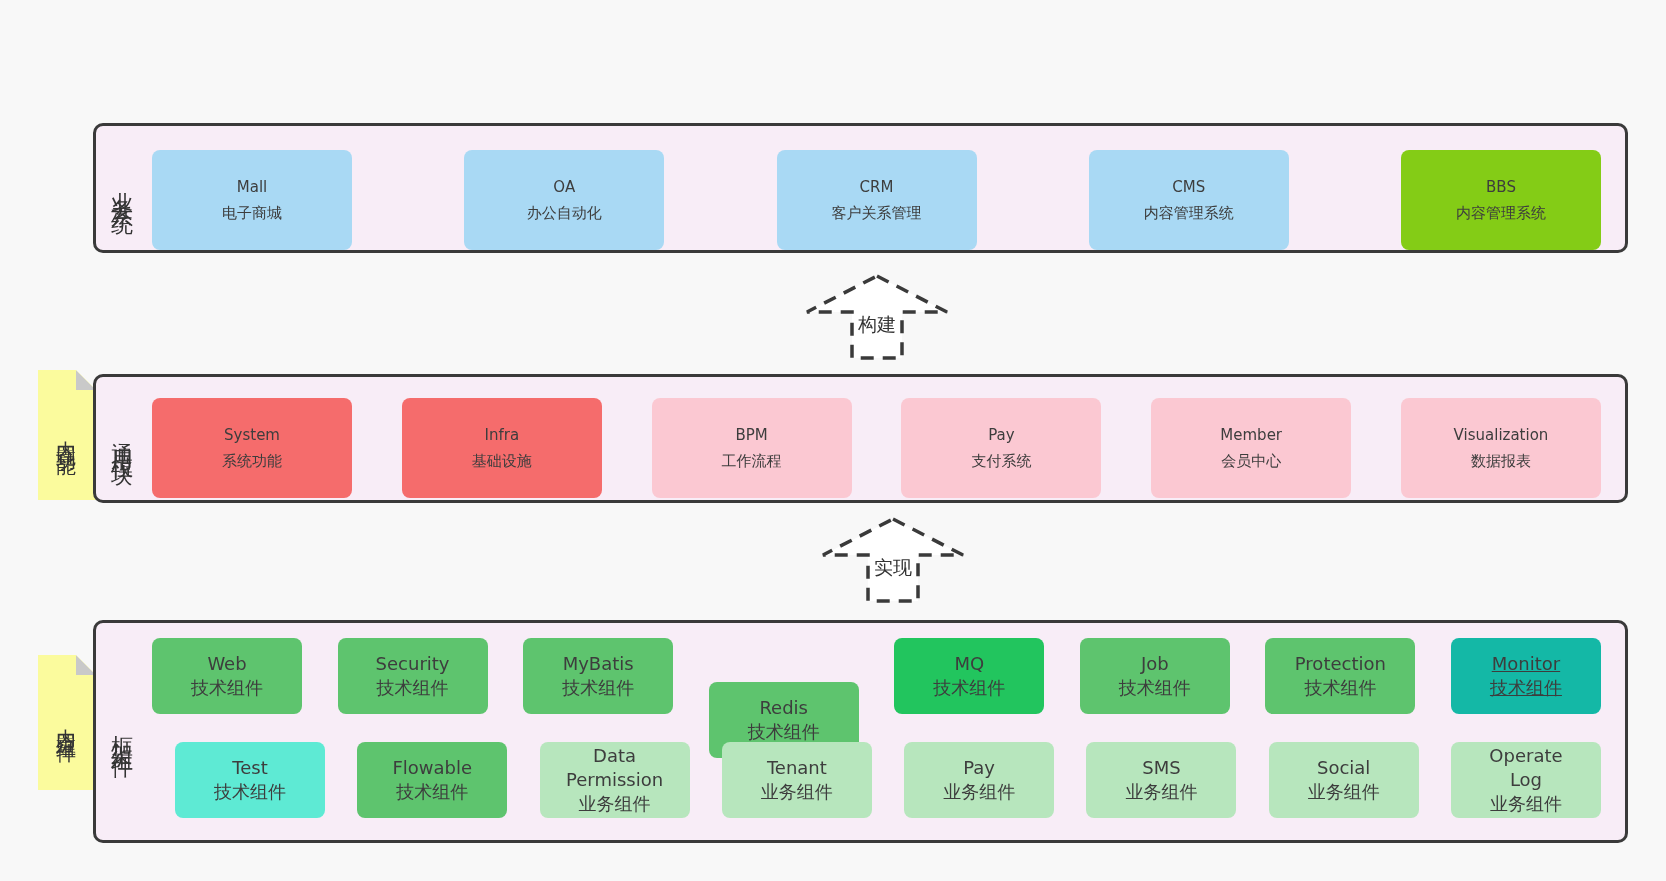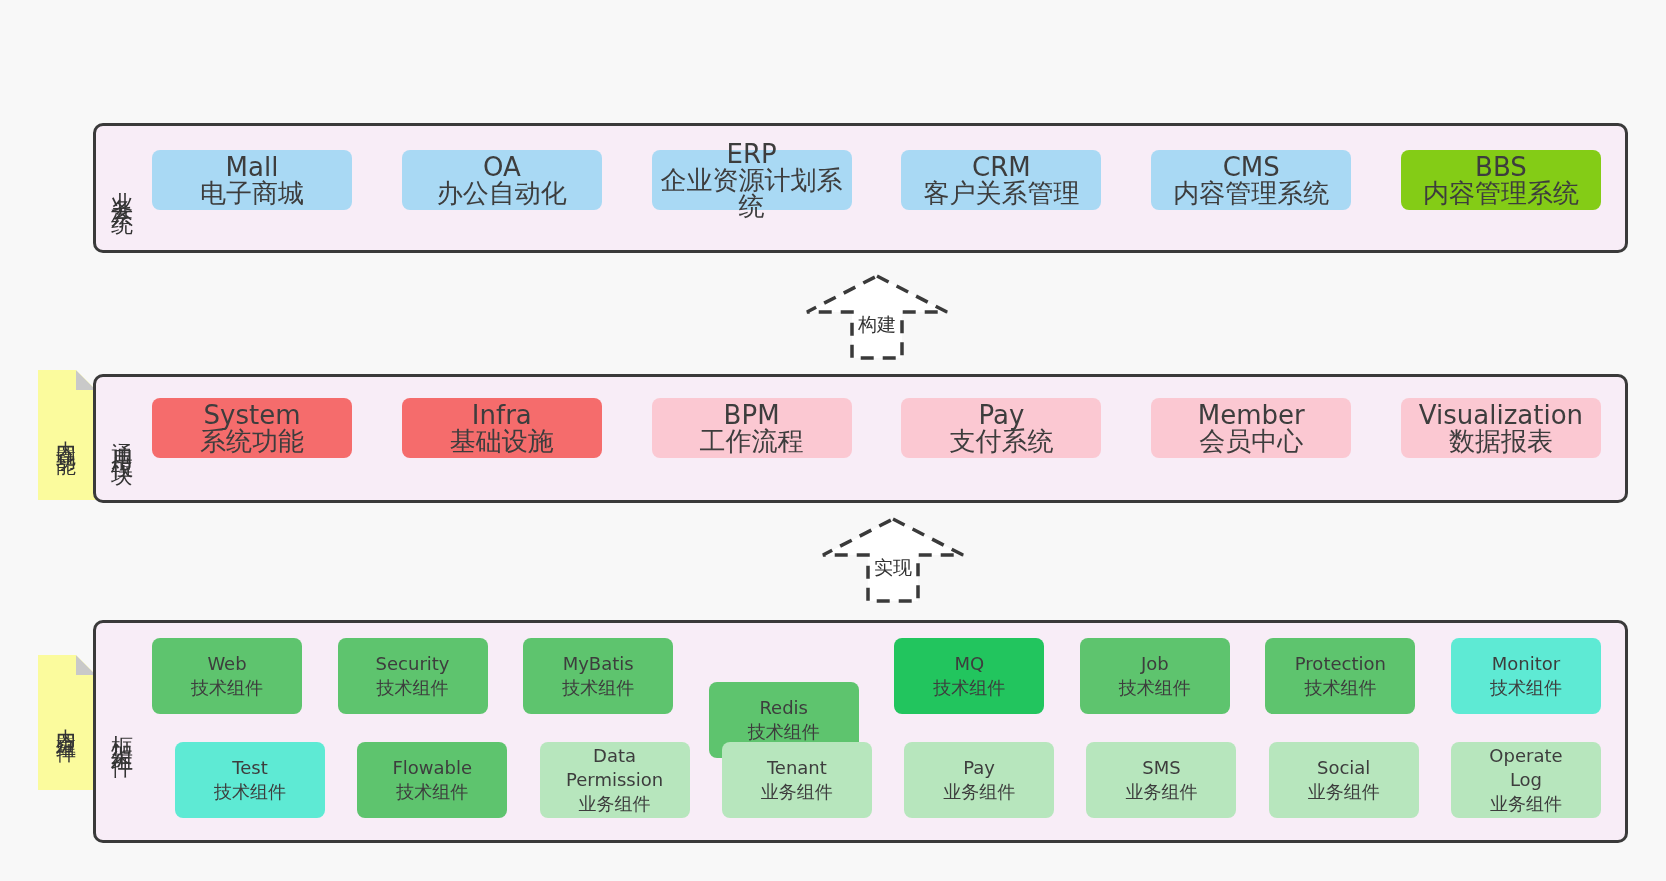--- a/index.html
+++ b/index.html
@@ -44,28 +44,28 @@
     left: 56px; right: 24px;
     display: flex;
     justify-content: space-between;
   }
   #layer-business .row { top: 24px; }
   #layer-modules .row  { top: 21px; }
   #layer-framework .row-1 { top: 15px; }
   #layer-framework .row-2 { top: 119px; }
 
   .box {
-    width: 200px; height: 60px;
+    width: 200px; height: 100px;
     border-radius: 8px;
     display: flex;
     flex-direction: column;
     justify-content: center;
     align-items: center;
     text-align: center;
-    font-size: 26px;
+    font-size: 15px;
     line-height: 26px;
     box-sizing: border-box;
     padding: 16px 8px;
   }
   .box.small {
     width: 150px; height: 76px;
     font-size: 18px;
     line-height: 24px;
     padding: 0 20px;
   }
@@ -140,24 +140,20 @@
   <div class="row">
       <div class="box" style="background: rgb(169, 217, 244);">
         <div>Mall</div>
         <div>电子商城</div>
       </div>
       <div class="box" style="background: rgb(169, 217, 244);">
         <div>OA</div>
         <div>办公自动化</div>
       </div>
       <div class="box" style="background: rgb(169, 217, 244);">
-        <div>ERP</div>
-        <div>企业资源计划系统</div>
-      </div>
-      <div class="box" style="background: rgb(169, 217, 244);">
         <div>CRM</div>
         <div>客户关系管理</div>
       </div>
       <div class="box" style="background: rgb(169, 217, 244);">
         <div>CMS</div>
         <div>内容管理系统</div>
       </div>
       <div class="box" style="background: #84cc16; text-align: right;">
         <div>BBS</div>
         <div>内容管理系统</div>
@@ -229,21 +225,21 @@
         <div>技术组件</div>
       </div>
       <div class="box small" style="background: rgb(94, 196, 110);">
         <div>Job</div>
         <div>技术组件</div>
       </div>
       <div class="box small" style="background: rgb(94, 196, 110);">
         <div>Protection</div>
         <div>技术组件</div>
       </div>
-      <div class="box small" style="background: #5eead4;">
+      <div class="box small" style="background: #14b8a6; text-decoration: underline;">
         <div>Monitor</div>
         <div>技术组件</div>
       </div>
     </div>
   <div class="row row-2">
       <div class="box small" style="background: #5eead4; margin-left: 23px;">
         <div>Test</div>
         <div>技术组件</div>
       </div>
       <div class="box small" style="background: rgb(94, 196, 110);">

